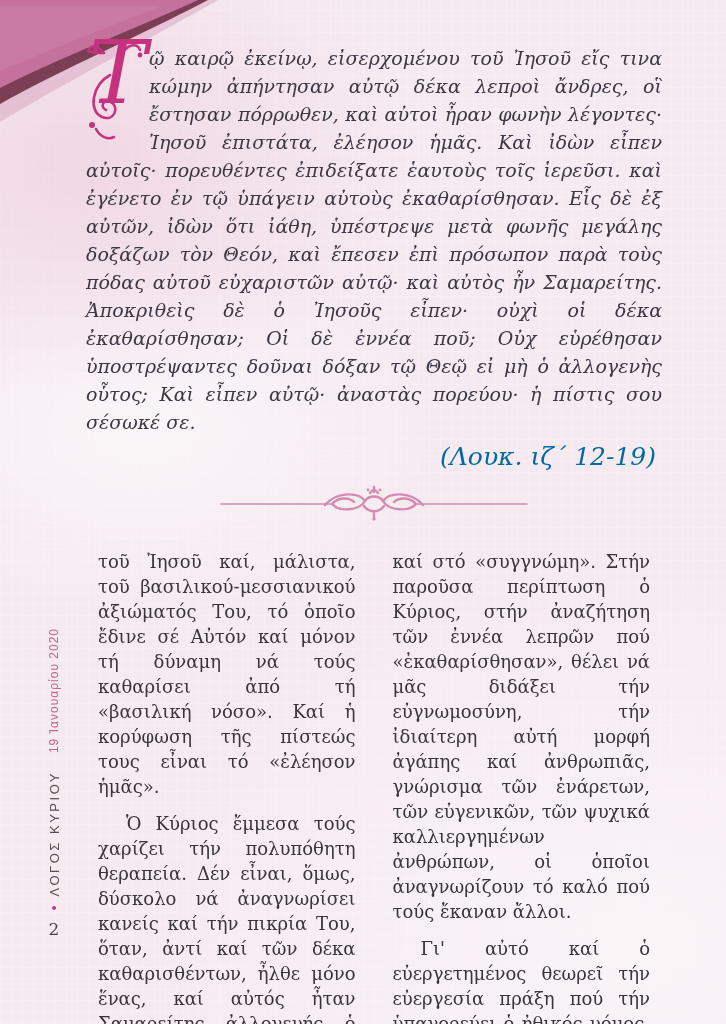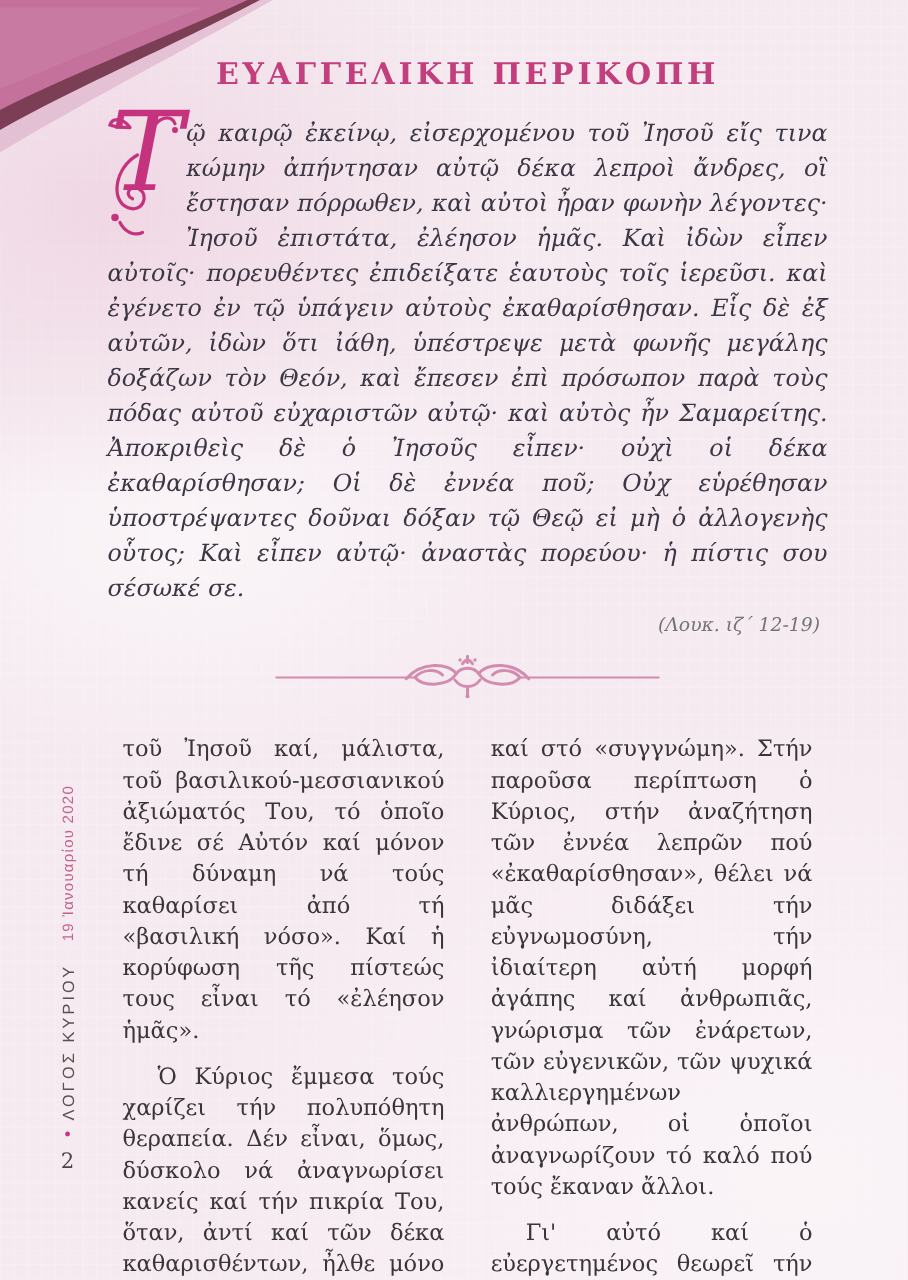--- a/index.html
+++ b/index.html
@@ -42,22 +42,22 @@
   .dropcap{
     float:left;width:54px;height:88px;position:relative;
     margin:5px 9px 0 0;
   }
   .dropcap .letter{
     position:absolute;top:-20px;left:2px;
     font:italic 400 88px/88px "DejaVu Serif",serif;color:#c5337f;
   }
   .dropcap svg{position:absolute;left:-6px;top:-8px;}
   .citation{
-    text-align:right;font-style:italic;font-size:15px;
-    margin-top:6px;padding-right:6px;color:#737373;
+    text-align:right;font-style:italic;font-size:25px;
+    margin-top:6px;padding-right:6px;color:#0369a1;
   }
   .divider{display:block;margin:14px auto 0 auto;}
   .columns{display:flex;gap:13px;margin-top:16px;}
   .col{width:283px;font-size:18px;line-height:25px;text-align:justify;color:#39353b;}
   .col p{margin:12px;}
   .col p.indent{text-indent:28px;}
 </style>
 </head>
 <body>
 
@@ -79,21 +79,20 @@
       <line x1="28" y1="9" x2="8" y2="29"></line>
     </g>
     <circle cx="18" cy="19" r="3.4" fill="#d795b5" stroke="#a85c82" stroke-width="1"></circle>
   </svg>
   <div class="vtext side-pub">ΛΟΓΟΣ ΚΥΡΙΟΥ</div>
   <div class="side-bullet">•</div>
   <div class="side-num">2</div>
 </aside>
 
 <main>
-  <h1>ΕΥΑΓΓΕΛΙΚΗ ΠΕΡΙΚΟΠΗ</h1>
 
   <div class="gospel">
     <span class="dropcap">
       <svg width="66" height="104" viewBox="0 0 66 104" aria-hidden="true">
         <g fill="none" stroke="#c5337f" stroke-width="2.6" stroke-linecap="round">
           <path d="M30,34 C12,44 8,70 22,76 C34,81 40,66 31,61 C24,57 19,66 26,69"></path>
           <path d="M24,12 C18,4 10,4 8,10 C14,12 19,12 24,12"></path>
           <path d="M44,10 C50,2 58,3 60,9"></path>
           <path d="M16,88 C20,96 28,99 34,96"></path>
         </g>

